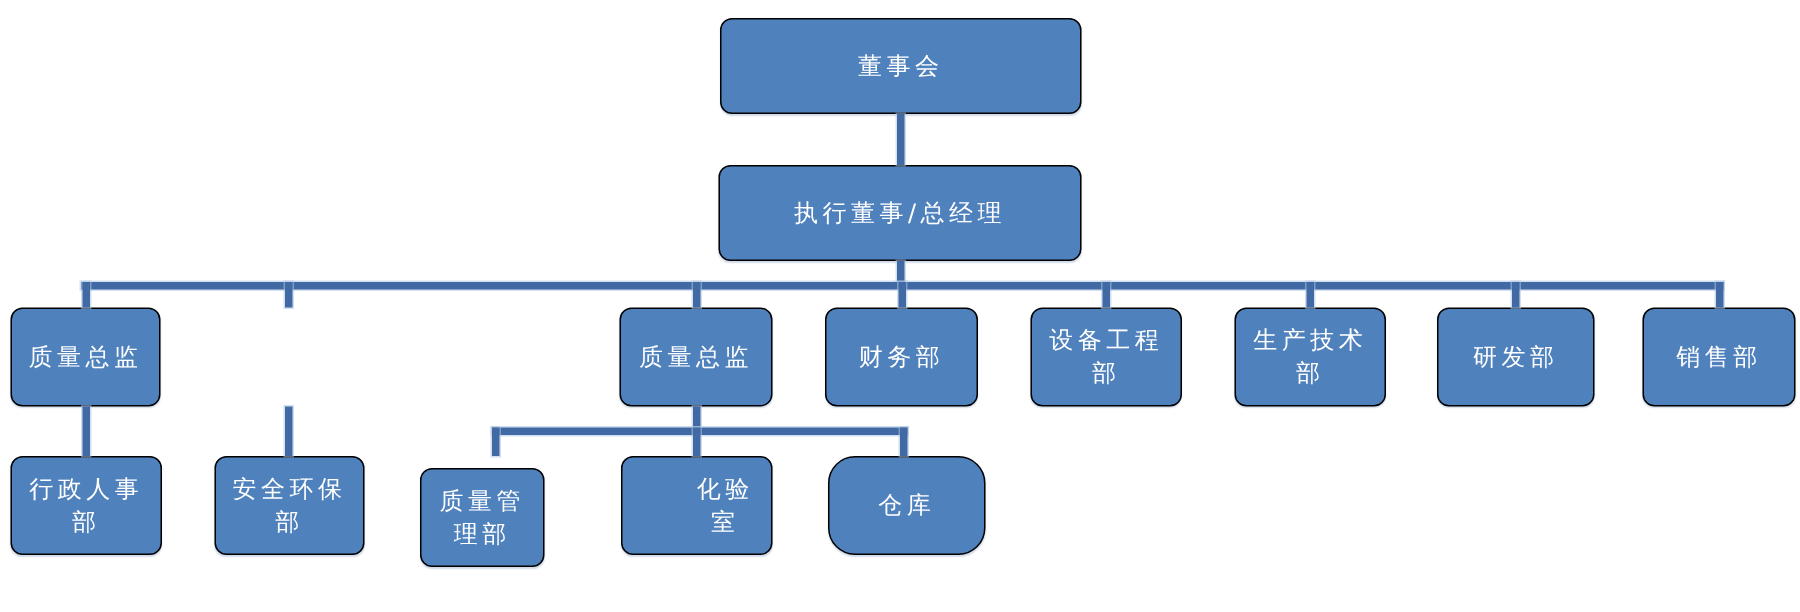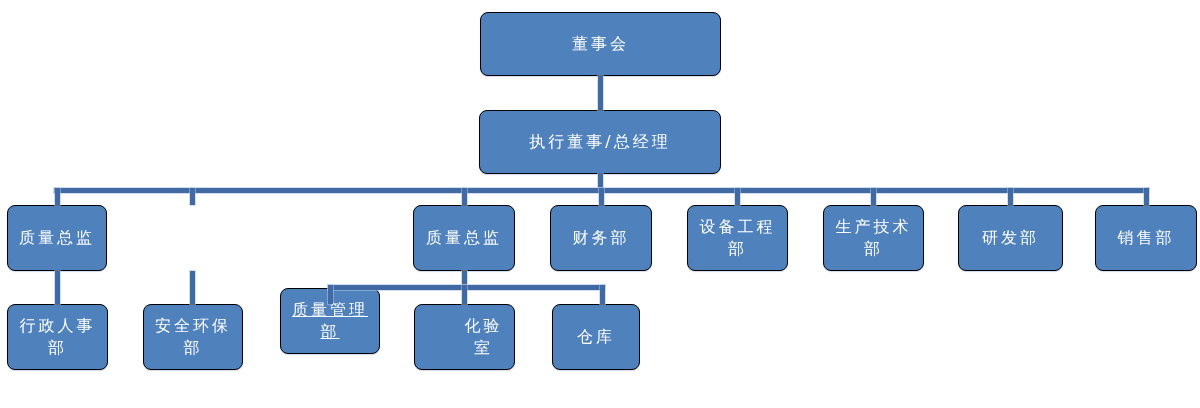--- a/index.html
+++ b/index.html
@@ -72,27 +72,27 @@
   <div class="node" style="left:7px; top:304px; width:101px; height:66px;">
     <span>行政人事部</span>
   </div>
 
   <div class="node" style="left:1095px; top:205px; width:102px; height:66px;">
     <span>销售部</span>
   </div>
   <div class="node" style="left:143px; top:304px; width:100px; height:66px;">
     <span>安全环保部</span>
   </div>
-  <div class="node" style="left:280px; top:288px; width:100px; height:66px;text-decoration:underline;">
+  <div class="node" style="left:280px; top:312px; width:83px; height:66px;">
     <span>质量管理部</span>
   </div>
   <div class="node" style="left:414px; top:304px; width:101px; height:66px;padding-left:44px;">
     <span>化验室</span>
   </div>
-  <div class="node" style="left:552px; top:304px; width:88px; height:66px;">
+  <div class="node" style="left:552px; top:304px; width:105px; height:66px;border-radius:18px;">
     <span>仓库</span>
   </div>
 
   <div class="conn" style="left:598px; top:76px; width:5px; height:34px;"></div>
 
   <div class="conn" style="left:598px; top:174px; width:5px; height:14px;"></div>
   <div class="conn" style="left:54px; top:188px; width:1095px; height:5px;"></div>
   <div class="conn" style="left:55px; top:188px; width:5px; height:17px;"></div>
   <div class="conn" style="left:190px; top:188px; width:5px; height:17px;"></div>
   <div class="conn" style="left:462px; top:188px; width:5px; height:17px;"></div>

